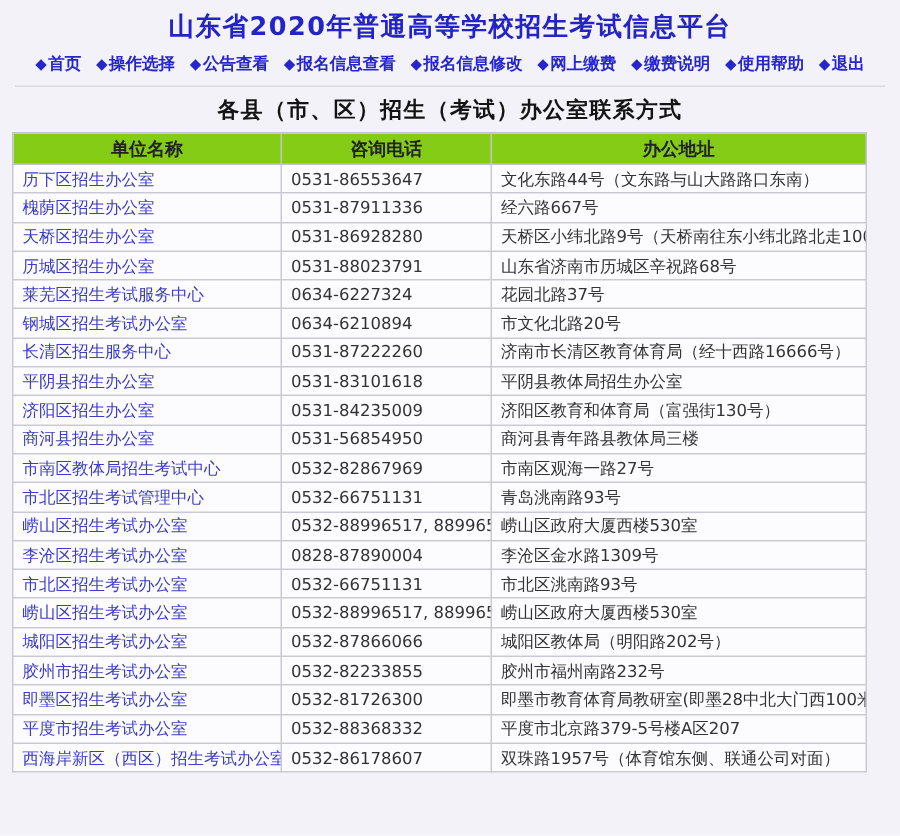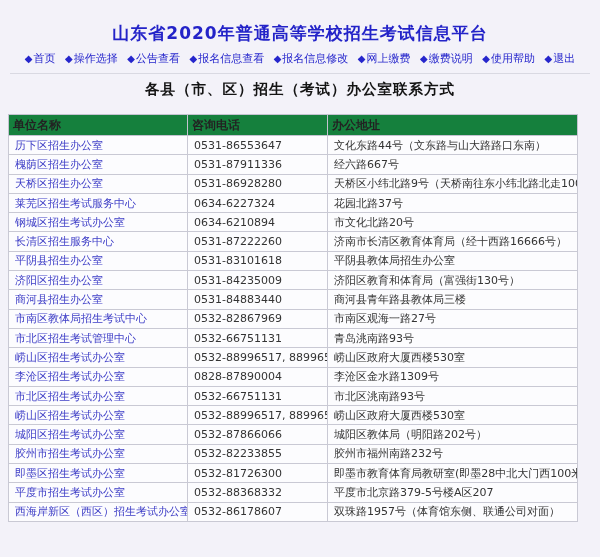--- a/index.html
+++ b/index.html
@@ -2,54 +2,54 @@
 <html><head>
 <meta charset="utf-8">
 <style>
   html, body { margin: 0; padding: 0; }
   body {
     width: 600px; height: 557px;
     background: #f3f2f9;
     overflow: hidden;
     font-family: "DejaVu Sans", "Liberation Sans", sans-serif;
   }
-  .top-banner { padding-top: 22px; text-align: center; }
+  .top-banner { padding-top: 6px; text-align: center; }
   .page-title {
     font-size: 17px; font-weight: bold;
     color: #2323c8; letter-spacing: 1px;
   }
   .nav-bar {
     margin-top: 6px; text-align: center;
-    font-size: 11px; font-weight: normal; white-space: nowrap;
+    font-size: 11px; font-weight: bold; white-space: nowrap;
   }
   .nav-link {
     color: #2626cc; text-decoration: none; margin: 0 3px;
   }
   .nav-link .diamond { margin-right: 1px; font-size: 10px; }
   .rule {
     border: none; border-top: 1px solid #d9d9e2;
     margin: 7px 10px 0 10px;
   }
   .section-title {
     text-align: center; font-size: 14.5px; font-weight: bold;
-    color: #141414; margin: 6px 0 15px 0; letter-spacing: 1px;
+    color: #141414; margin: 6px 0 5px 0; letter-spacing: 1px;
   }
   table.contact-table {
     margin-left: 8px;
     width: 569px;
     border-collapse: collapse;
     table-layout: fixed;
     background: #fcfcfe;
   }
   .contact-table th {
     height: 20px;
-    background: #15803d;
+    background: #84cc16;
     border: 1px solid #c3c3d0;
     font-size: 12px; font-weight: bold; color: #222222;
-    text-align: left; padding: 0 4px; margin-top: 28px;
+    text-align: center; padding: 0 4px; margin-top: 28px;
   }
   .contact-table td {
     height: 18.3px;
     border: 1px solid #c9c9d4;
     background: #fcfcfe;
     font-size: 11px; color: #333333;
     padding: 0 6px;
     overflow: hidden; white-space: nowrap;
     vertical-align: middle;
   }
@@ -103,20 +103,25 @@
         <td><a href="#" class="unit-link">槐荫区招生办公室</a></td>
         <td>0531-87911336</td>
         <td>经六路667号</td>
       </tr>
       <tr>
         <td><a href="#" class="unit-link">天桥区招生办公室</a></td>
         <td>0531-86928280</td>
         <td>天桥区小纬北路9号（天桥南往东小纬北路北走100米）</td>
       </tr>
       <tr>
+        <td><a href="#" class="unit-link">历城区招生办公室</a></td>
+        <td>0531-88023791</td>
+        <td>山东省济南市历城区辛祝路68号</td>
+      </tr>
+      <tr>
         <td><a href="#" class="unit-link">莱芜区招生考试服务中心</a></td>
         <td>0634-6227324</td>
         <td>花园北路37号</td>
       </tr>
       <tr>
         <td><a href="#" class="unit-link">钢城区招生考试办公室</a></td>
         <td>0634-6210894</td>
         <td>市文化北路20号</td>
       </tr>
       <tr>
@@ -129,21 +134,21 @@
         <td>0531-83101618</td>
         <td>平阴县教体局招生办公室</td>
       </tr>
       <tr>
         <td><a href="#" class="unit-link">济阳区招生办公室</a></td>
         <td>0531-84235009</td>
         <td>济阳区教育和体育局（富强街130号）</td>
       </tr>
       <tr>
         <td><a href="#" class="unit-link">商河县招生办公室</a></td>
-        <td>0531-84883440</td>
+        <td>0531-56854950</td>
         <td>商河县青年路县教体局三楼</td>
       </tr>
       <tr>
         <td><a href="#" class="unit-link">市南区教体局招生考试中心</a></td>
         <td>0532-82867969</td>
         <td>市南区观海一路27号</td>
       </tr>
       <tr>
         <td><a href="#" class="unit-link">市北区招生考试管理中心</a></td>
         <td>0532-66751131</td>

